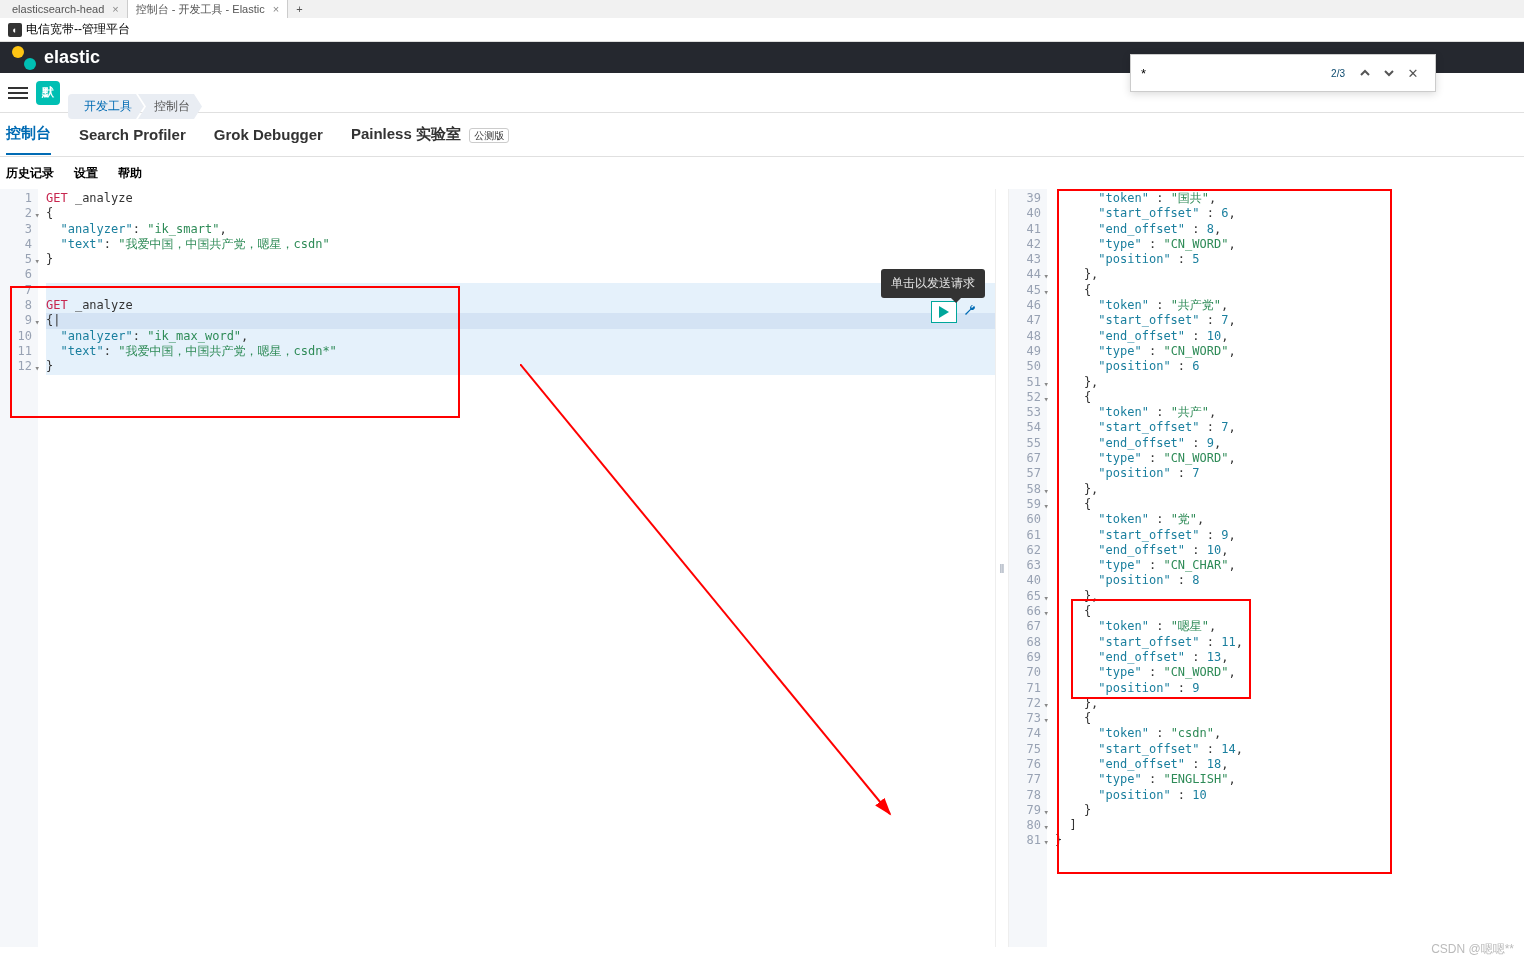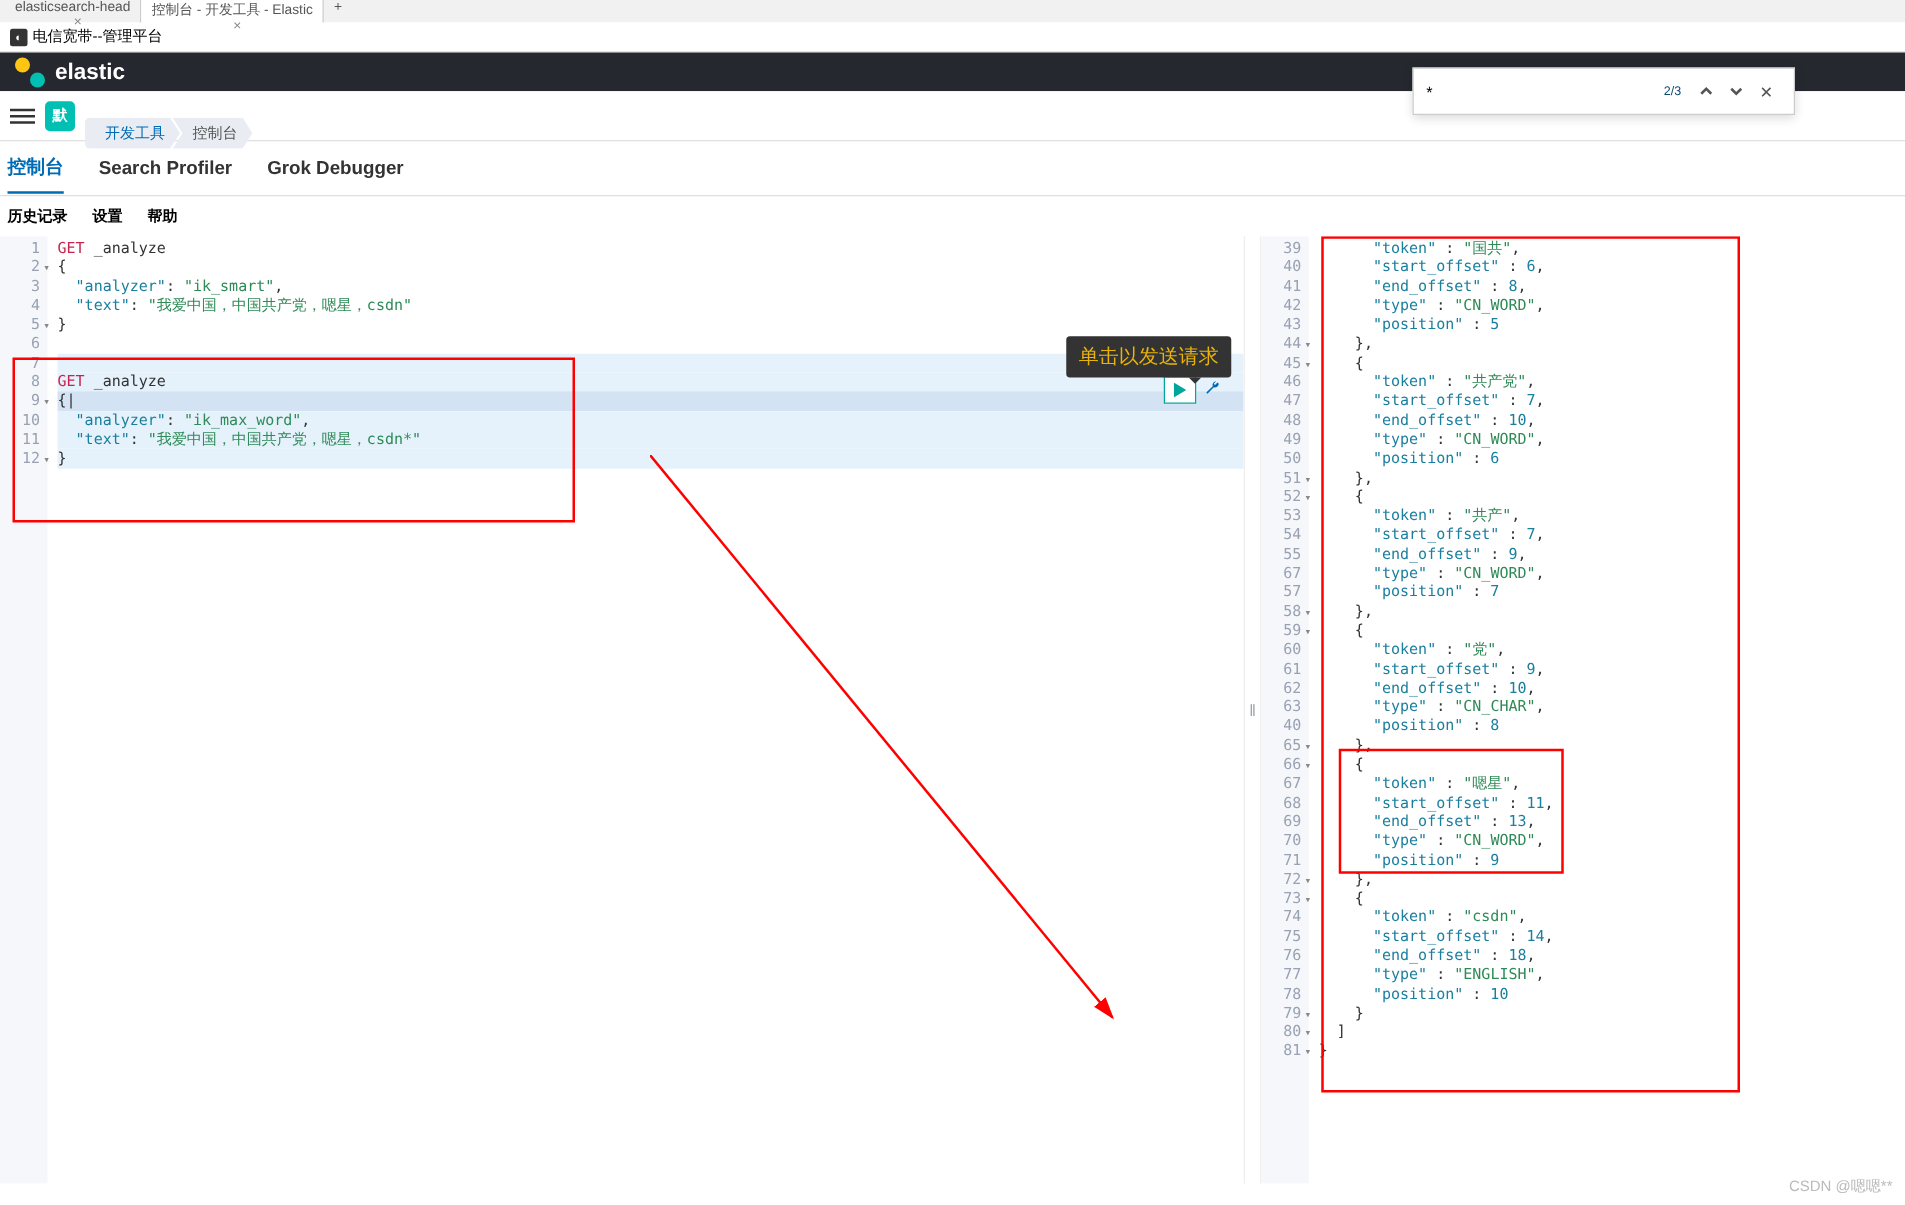--- a/index.html
+++ b/index.html
@@ -1,19 +1,19 @@
 <!DOCTYPE html>
 <html><head>
 <meta charset="utf-8">
 <style>
 * { margin: 0; padding: 0; box-sizing: border-box; }
 body { font-family: -apple-system, BlinkMacSystemFont, "Segoe UI", Arial, sans-serif; font-size: 13px; background: #fff; overflow: hidden; }
 
 .tab-strip { height: 18px; background: #f1f1f1; display: flex; align-items: center; padding: 0 4px; font-size: 11px; color: #555; }
-.tab { display: flex; align-items: center; padding: 0 8px; border-right: 1px solid #ccc; height: 100%; flex-direction: column; }
+.tab { display: flex; align-items: center; padding: 0 8px; border-right: 1px solid #ccc; height: 100%; }
 .tab.active { background: #fff; }
 .tab-close { margin-left: 8px; color: #888; cursor: pointer; }
 
 .bookmark-bar { height: 24px; background: #fff; border-bottom: 1px solid #ddd; display: flex; align-items: center; padding: 0 8px; font-size: 12px; }
 .bookmark-item { display: flex; align-items: center; gap: 4px; cursor: pointer; }
 .bookmark-icon { width: 14px; height: 14px; border-radius: 2px; background: #333; color: #fff; display: flex; align-items: center; justify-content: center; font-size: 9px; }
 
 .elastic-header { height: 31px; background: #25282f; display: flex; align-items: center; padding: 0 12px; color: #fff; }
 .elastic-logo { display: flex; align-items: center; gap: 8px; font-size: 18px; font-weight: 600; }
 .elastic-logo-icon { width: 24px; height: 24px; position: relative; }
@@ -61,21 +61,21 @@
 .tok-punc { color: #333; }
 .tok-num { color: #1a7f9e; }
 
 .splitter { width: 14px; background: #fff; position: relative; cursor: col-resize; display: flex; align-items: center; justify-content: center; color: #98a2b3; border-left: 1px solid #eee; border-right: 1px solid #eee; }
 
 .action-buttons { position: absolute; top: 112px; right: 14px; display: flex; gap: 2px; z-index: 10; }
 .play-btn { width: 26px; height: 22px; border: 1px solid #00a69b; background: #fff; display: flex; align-items: center; justify-content: center; cursor: pointer; }
 .play-btn svg { fill: #00a69b; }
 .wrench-btn { width: 22px; height: 22px; display: flex; align-items: center; justify-content: center; cursor: pointer; color: #006bb4; }
 
-.tooltip { position: absolute; top: 80px; right: 10px; background: #333; color: #eab308; padding: 6px 10px; font-size: 16px; border-radius: 3px; z-index: 11; }
+.tooltip { position: absolute; top: 80px; right: 10px; background: #333; color: #e5e5e5; padding: 6px 10px; font-size: 12px; border-radius: 3px; z-index: 11; }
 .tooltip::after { content: ""; position: absolute; bottom: -5px; right: 24px; border: 5px solid transparent; border-top-color: #333; border-bottom: none; }
 
 .red-box-1 { position: absolute; border: 2px solid red; pointer-events: none; left: 10px; top: 97px; width: 450px; height: 132px; z-index: 5; }
 .red-box-out { position: absolute; border: 2px solid red; pointer-events: none; left: 48px; top: 0; width: 335px; height: 685px; z-index: 5; }
 .red-box-inner { position: absolute; border: 2px solid red; pointer-events: none; left: 62px; top: 410px; width: 180px; height: 100px; z-index: 5; }
 
 .arrow-svg { position: absolute; left: 520px; top: 175px; width: 380px; height: 460px; z-index: 6; pointer-events: none; }
 
 .watermark { position: absolute; bottom: 6px; right: 10px; color: #bbb; font-size: 12px; margin-left: 16px; }
 </style>
@@ -135,20 +135,24 @@
   <div class="breadcrumb">
     <div class="breadcrumb-item">开发工具</div>
     <div class="breadcrumb-item current">控制台</div>
   </div>
 </div>
 
 <div class="sub-tabs">
   <div class="sub-tab active">控制台</div>
   <div class="sub-tab">Search Profiler</div>
   <div class="sub-tab">Grok Debugger</div>
+  <div class="sub-tab">
+    <span>Painless 实验室</span>
+    <span class="beta-badge">公测版</span>
+  </div>
 </div>
 
 <div class="toolbar-links">
   <span>历史记录</span>
   <span>设置</span>
   <span>帮助</span>
 </div>
 
 <div class="editor-area">
 

